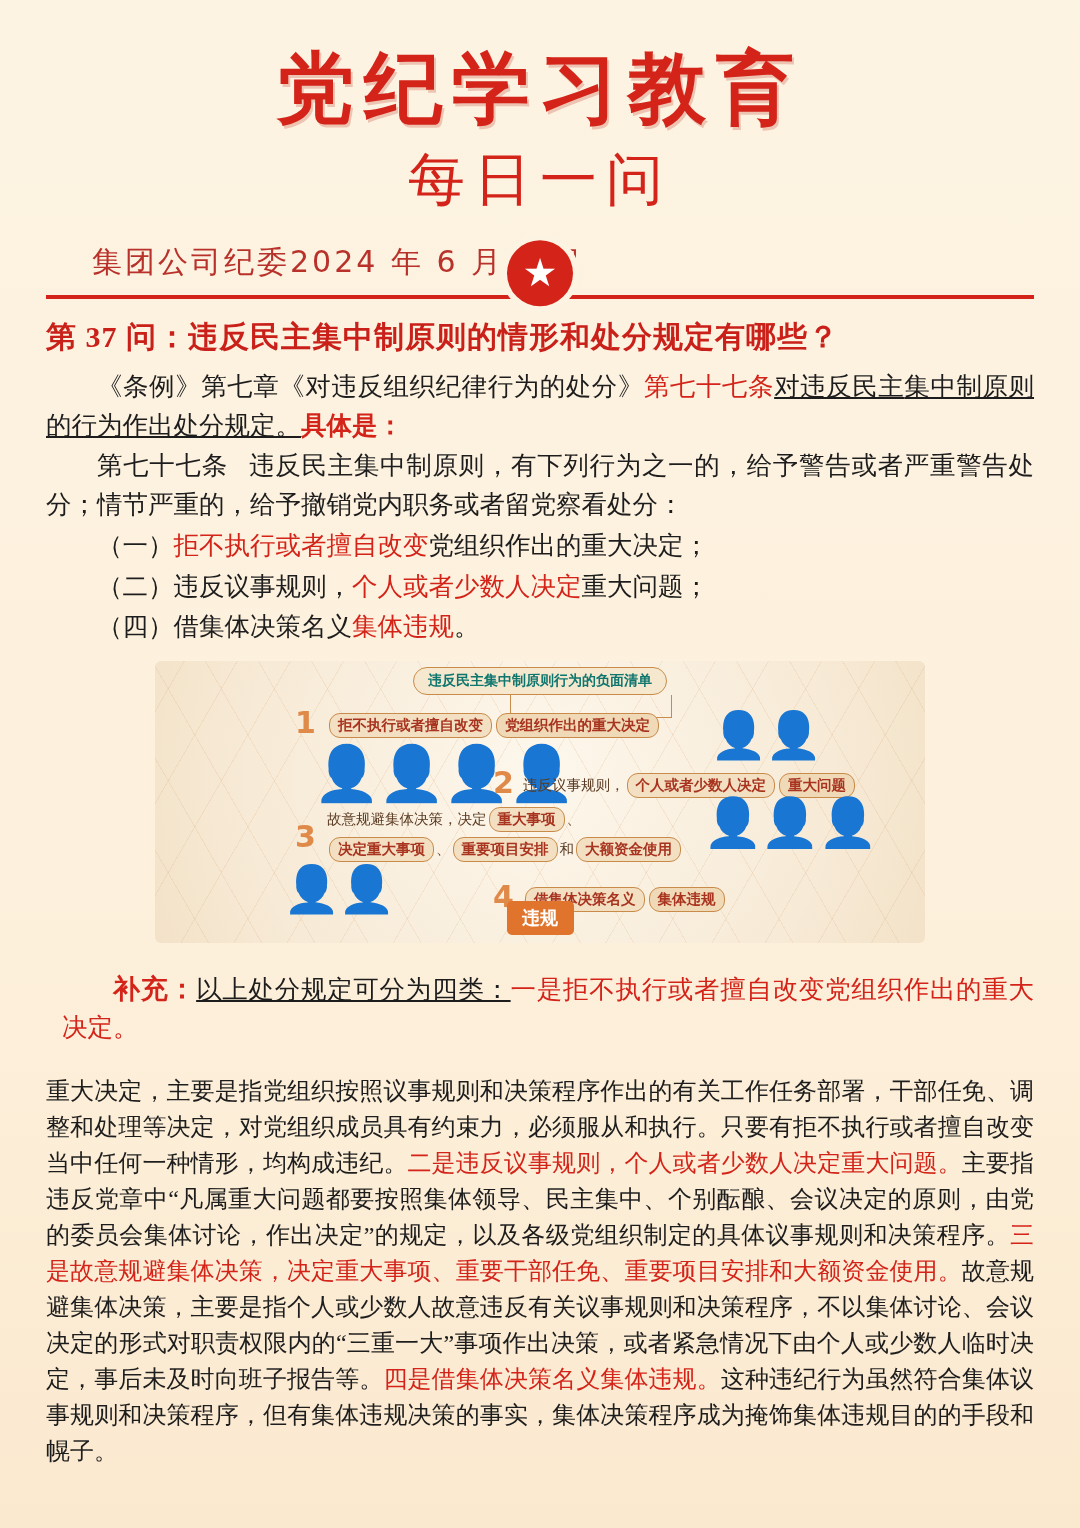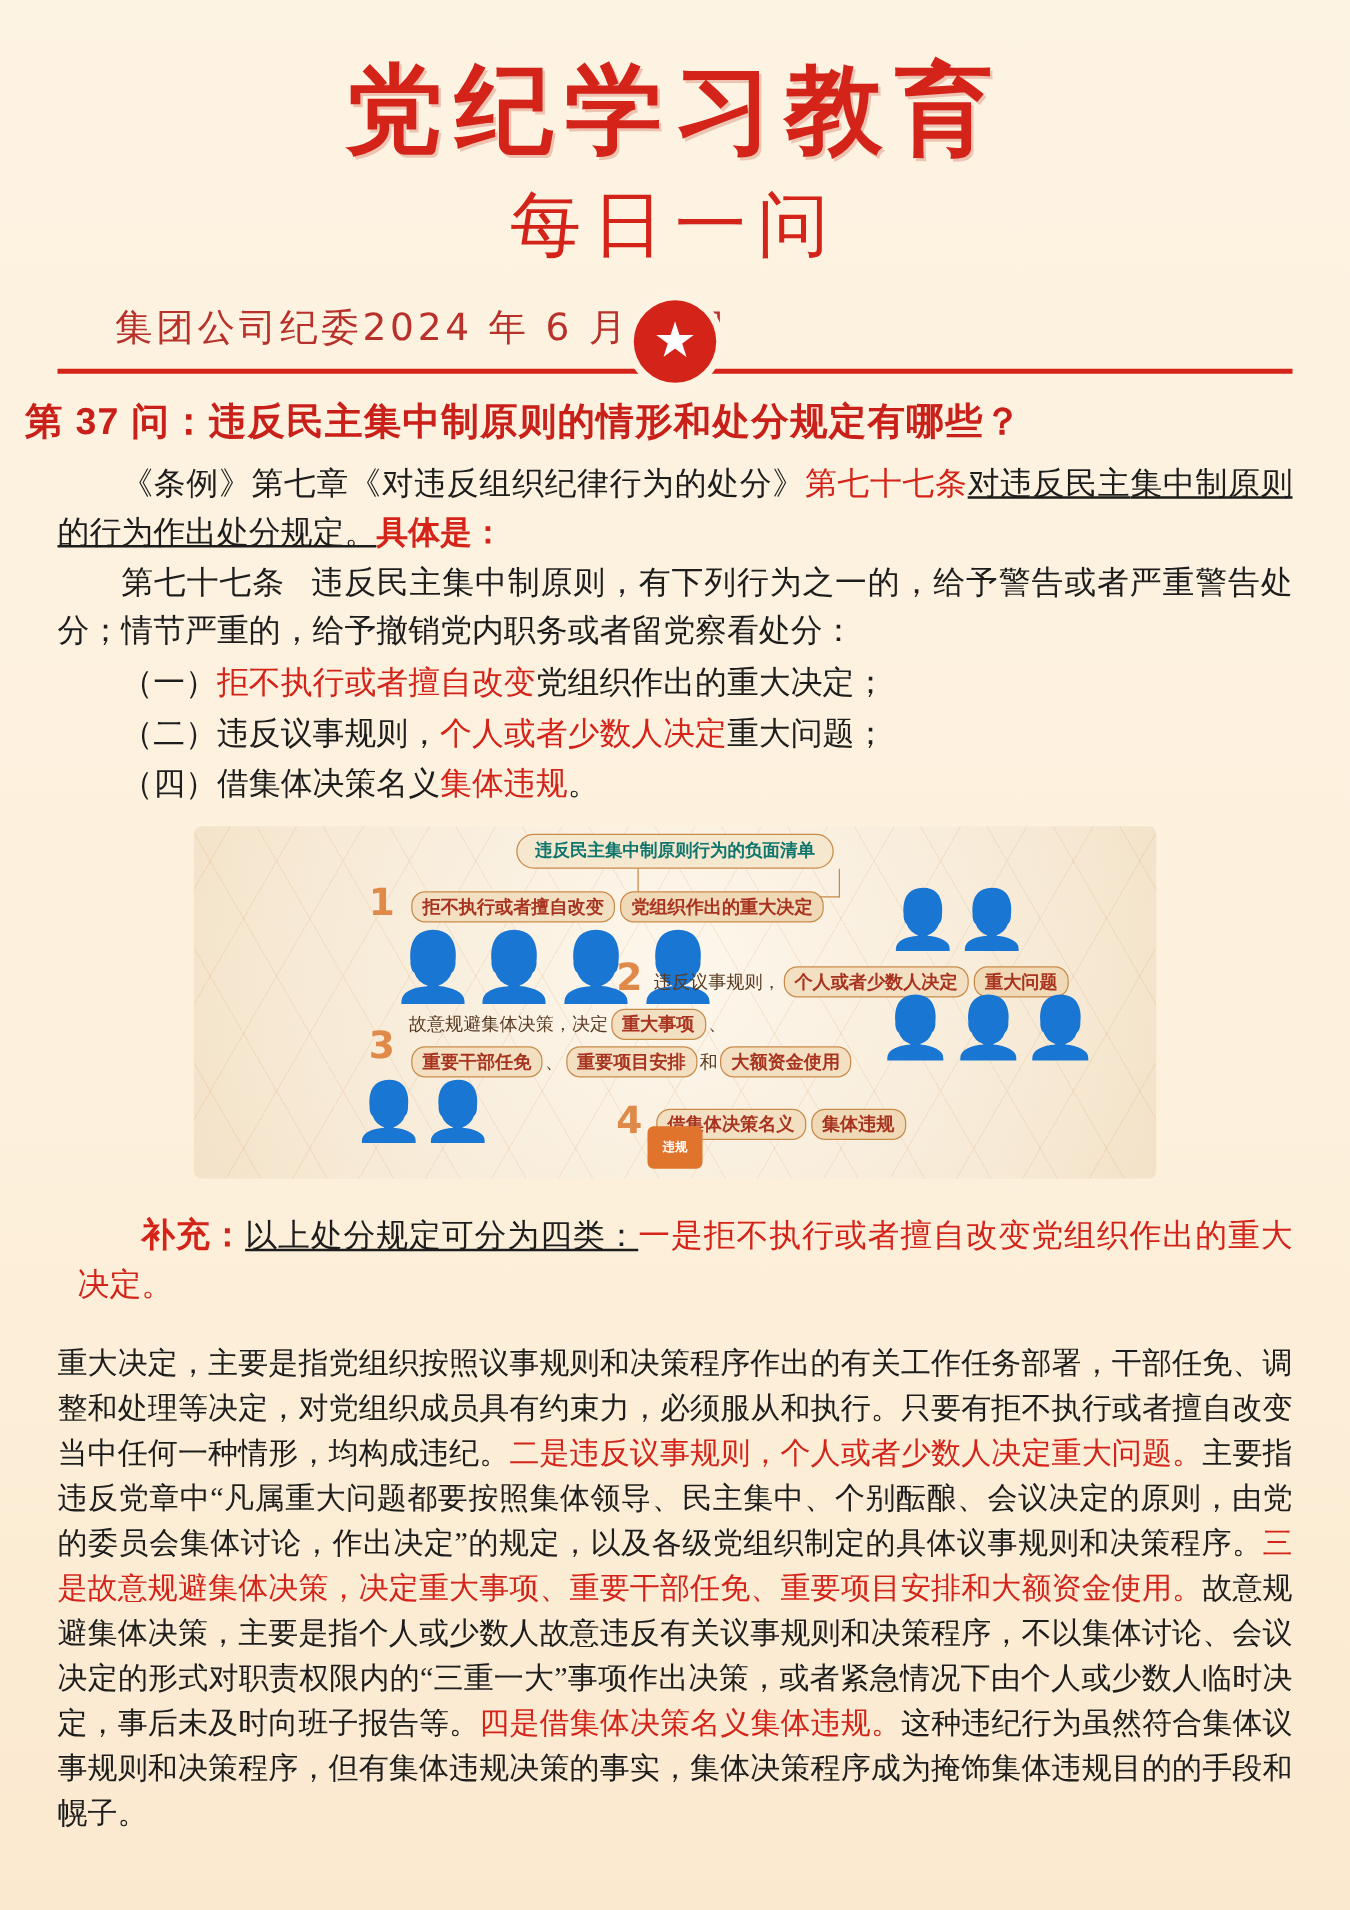--- a/index.html
+++ b/index.html
@@ -70,22 +70,22 @@
     background:#d4241a;
     box-shadow:0 0 0 6px #fdf3e2;
     display:flex;align-items:center;justify-content:center;
     color:#fff;
     font-size:34px;
     line-height:1;
   }
 
   
   .question{
-    margin:18px 46px 0 20px;
-    font-family:Liberation Sans, sans-serif;
+    margin:18px 46px 0 46px;
+    font-family:Liberation Serif, serif;
     font-weight:bold;
     font-size:30px;
     color:#c9201a;
     letter-spacing:1px;
   }
 
   
   .content{
     margin:10px 46px 0 46px;
     font-size:25.5px;
@@ -167,26 +167,26 @@
     letter-spacing:-2px;
     line-height:1;
   }
   .badge-wrap{
     position:absolute;
     left:330px;top:214px;
     width:110px;height:60px;
     display:flex;align-items:flex-end;justify-content:center;
   }
   .badge{
-    width:44px;height:34px;
+    width:67px;height:34px;
     background:#e0742c;
     border-radius:5px;
     color:#fff;
     font-family:"DejaVu Sans","Liberation Sans",sans-serif;
-    font-size:10px;font-weight:bold;
+    font-size:18px;font-weight:bold;
     display:flex;align-items:center;justify-content:center;
   }
 
   
   .supp{
     margin:6px 46px 0 62px;
     font-size:25.5px;
     line-height:1.5;
     text-align:justify;
   }
@@ -264,21 +264,21 @@
     <div class="num" style="left:338px;top:104px;">2</div>
     <div class="tagline" style="left:368px;top:112px;">
       <span>违反议事规则，</span><span class="chip">个人或者少数人决定</span><span class="chip dark">重大问题</span>
     </div>
 
     <div class="num" style="left:140px;top:158px;">3</div>
     <div class="tagline" style="left:172px;top:146px;">
       <span>故意规避集体决策，决定</span><span class="chip">重大事项</span><span>、</span>
     </div>
     <div class="tagline" style="left:172px;top:176px;">
-      <span class="chip">重要干部任免</span><span>、</span><span class="chip">重要项目安排</span><span>和</span><span class="chip">大额资金使用</span>
+      <span class="chip">决定重大事项</span><span>、</span><span class="chip">重要项目安排</span><span>和</span><span class="chip">大额资金使用</span>
     </div>
 
     <div class="people" style="left:548px;top:138px;font-size:48px;">👤👤👤</div>
 
     <div class="num" style="left:338px;top:218px;">4</div>
     <div class="tagline" style="left:368px;top:226px;">
       <span class="chip">借集体决策名义</span><span class="chip dark">集体违规</span>
     </div>
 
     <div class="badge-wrap">

